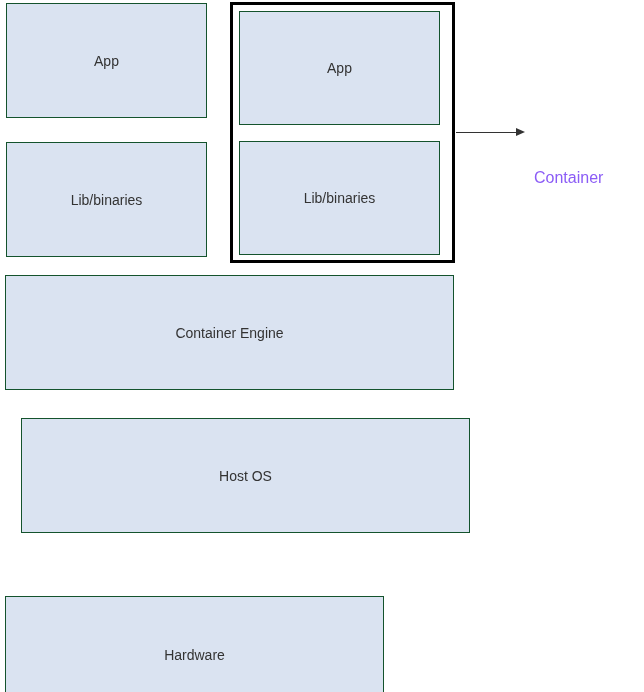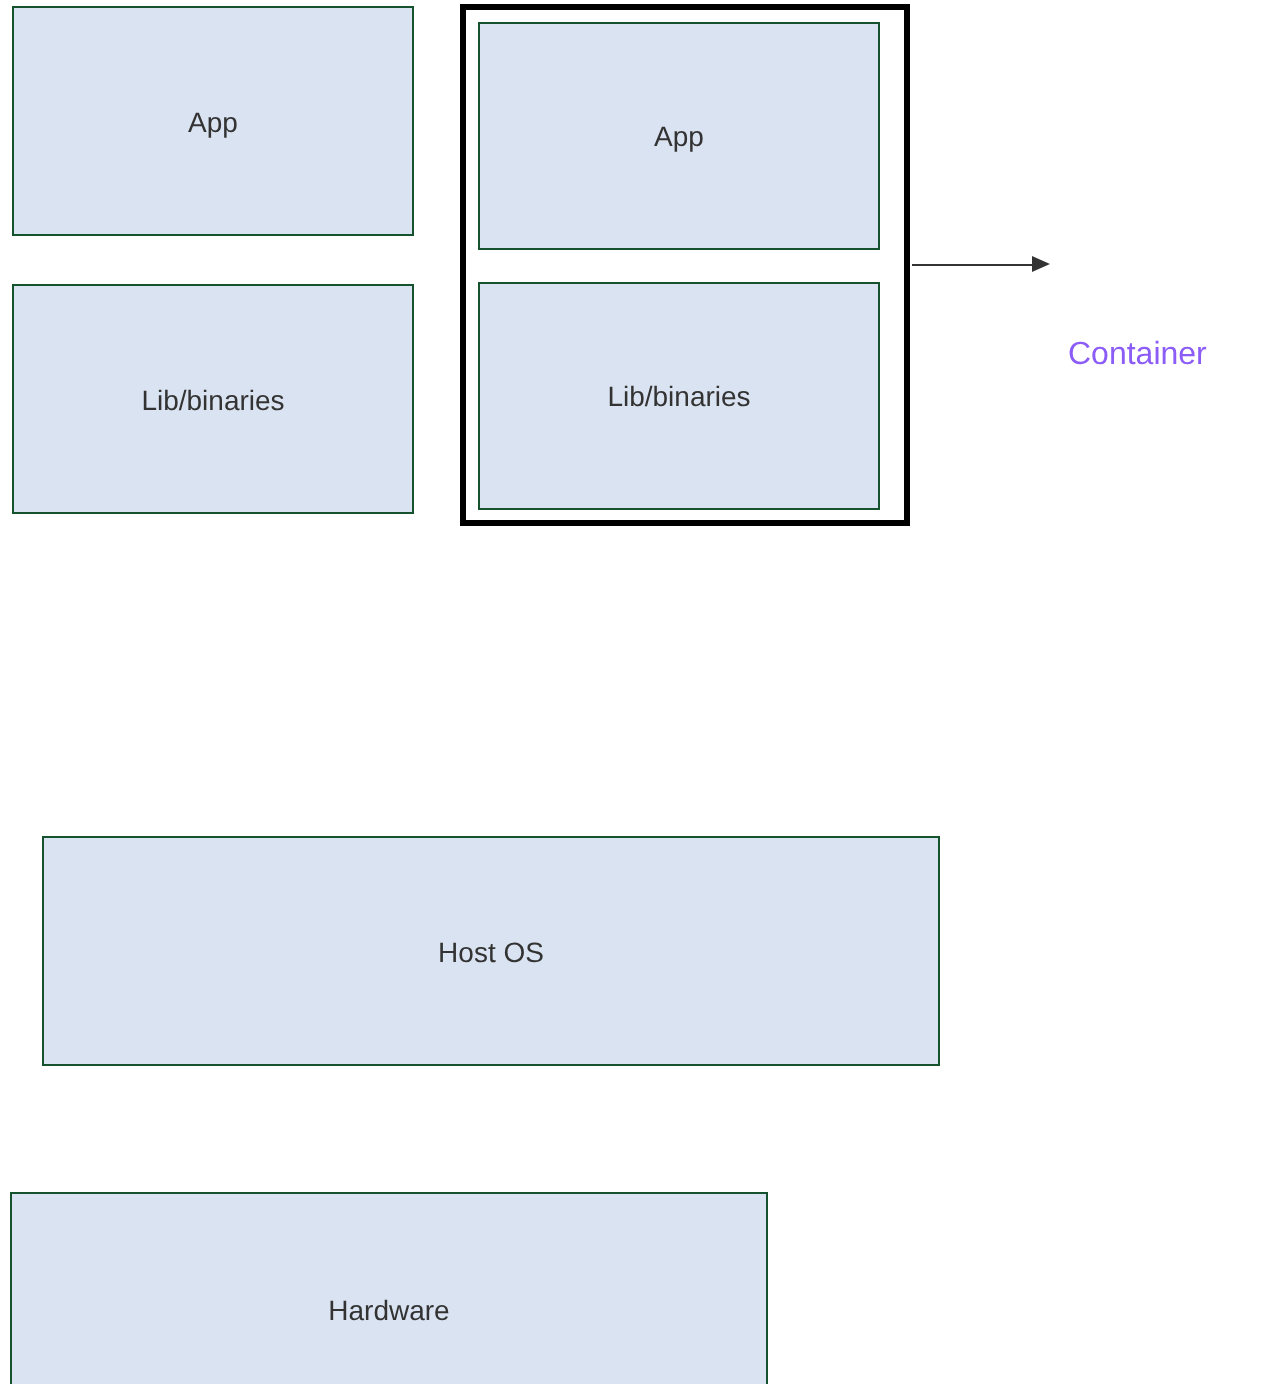--- a/index.html
+++ b/index.html
@@ -86,20 +86,23 @@
     </div>
     <div class="box cg-lib">
       <span>Lib/binaries</span>
     </div>
   </div>
 
   <div class="arrow-line"></div>
   <div class="arrow-head"></div>
   <div class="container-label">Container</div>
 
+  <div class="box layer-engine">
+    <span>Container Engine</span>
+  </div>
   <div class="box layer-hostos">
     <span>Host OS</span>
   </div>
   <div class="box layer-hardware">
     <span>Hardware</span>
   </div>
 
 </div>
 
 </body></html>

